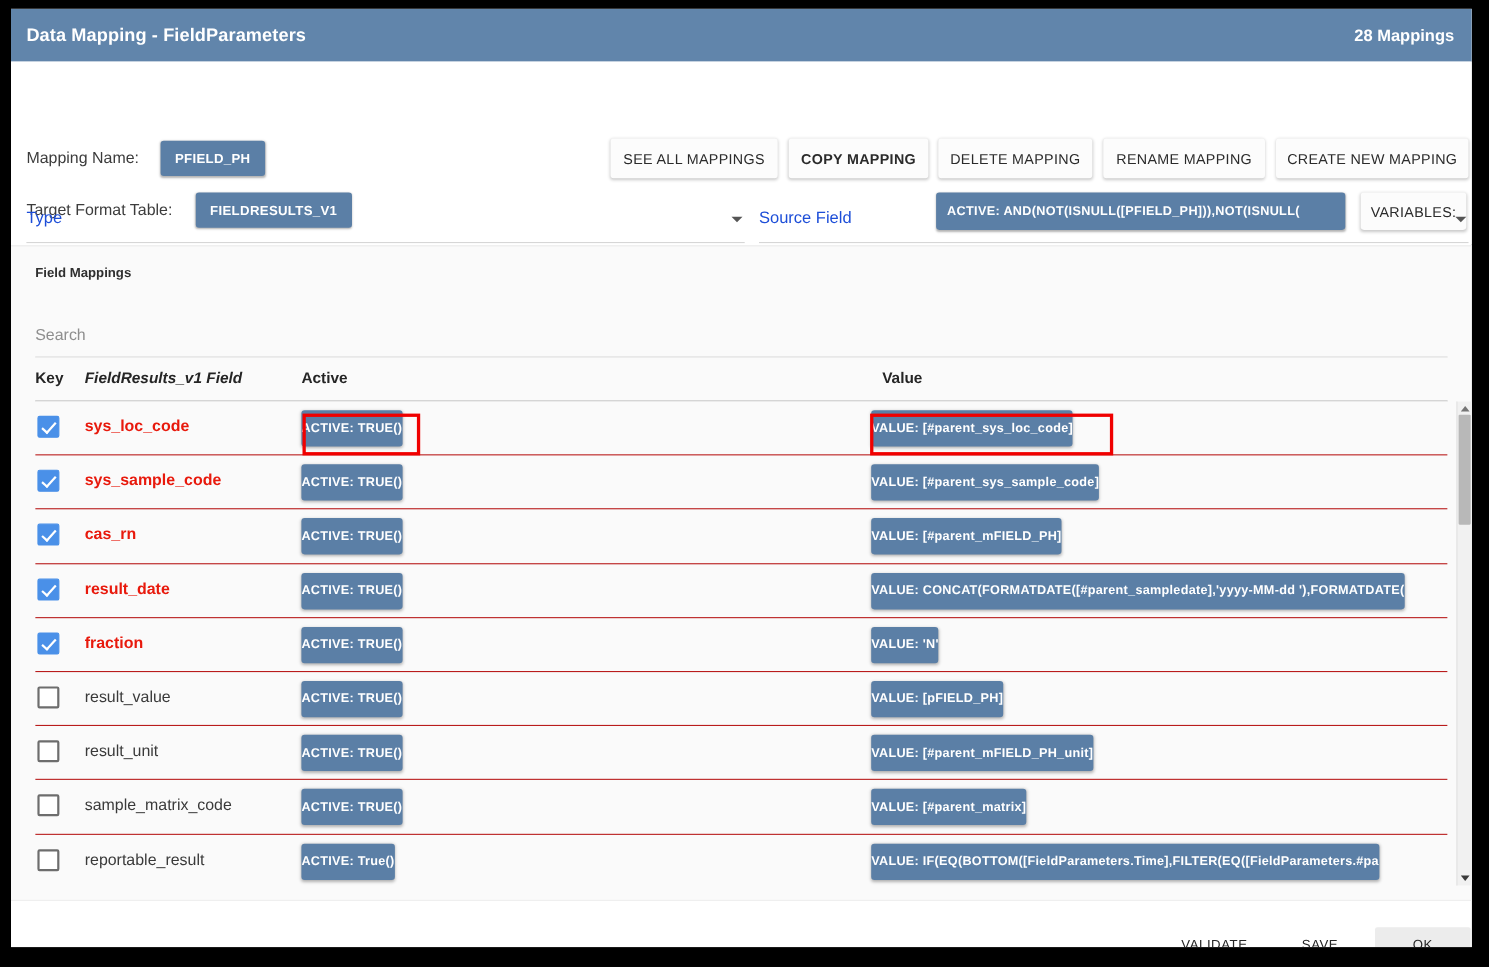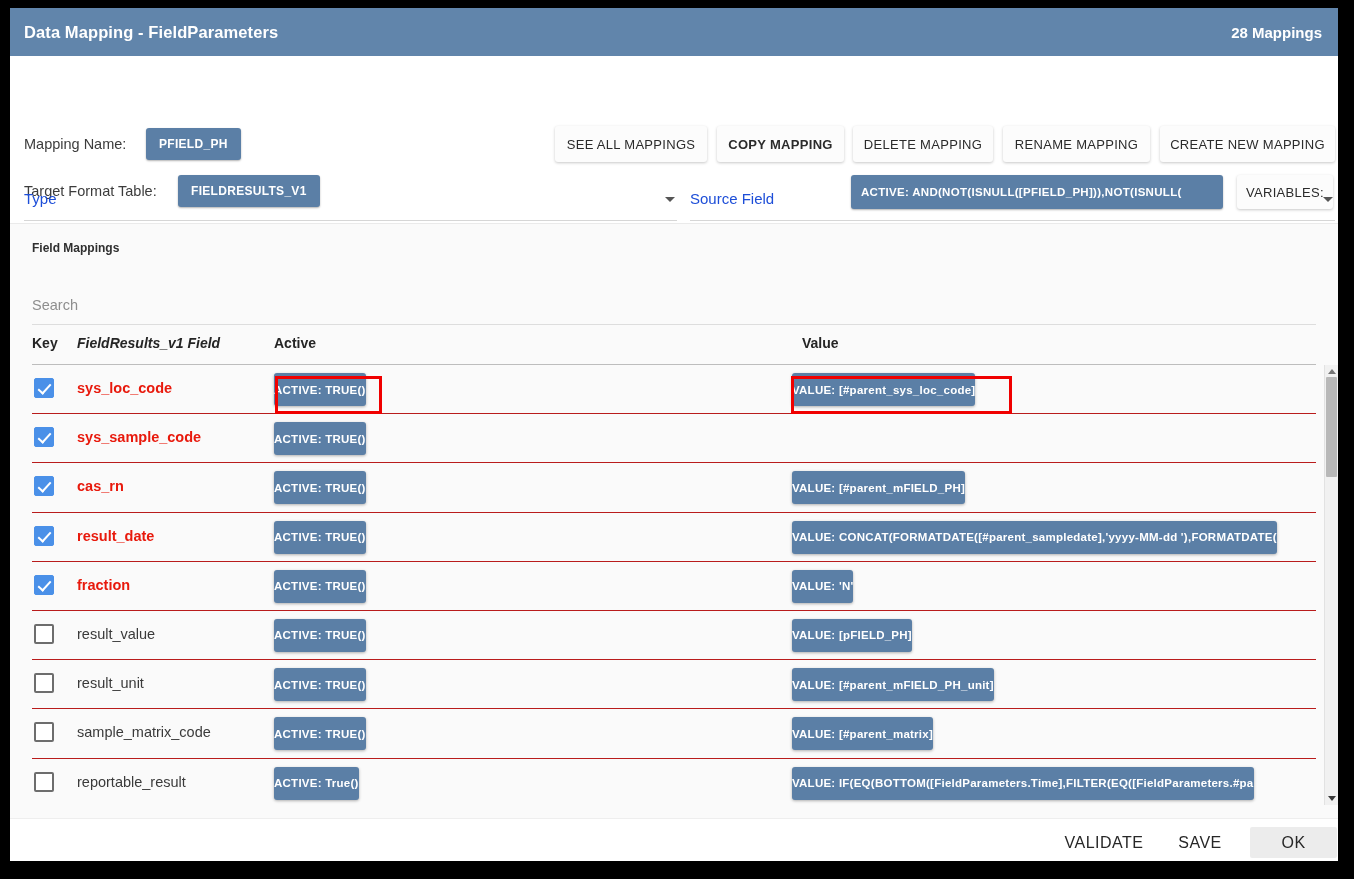--- a/index.html
+++ b/index.html
@@ -306,26 +306,26 @@
   .footer {
     position: absolute;
     left: 0; top: 810px;
     width: 1328px;
     height: 43px;
     background: #ffffff;
     border-top: 1px solid #eeeeee;
   }
   .footer-btn {
     position: absolute;
-    top: 8px;
+    top: 24px;
     height: 31px;
     display: flex;
     align-items: center;
     justify-content: center;
-    font-size: 16px;
+    font-size: 12px;
     letter-spacing: 0.5px;
     color: #272727;
     background: transparent;
     border: none;
     border-radius: 2px;
     cursor: pointer;
     font-family: "Liberation Sans", sans-serif;
   }
   .btn-validate { left: 1047px; width: 94px; }
   .btn-save     { left: 1159px; width: 62px; }
@@ -387,20 +387,21 @@
         <div class="row">
           <div class="cb checked"></div>
           <span class="field-name key">sys_loc_code</span>
           <div class="cell-chip chip-active">ACTIVE: TRUE()</div>
           <div class="cell-chip chip-value">VALUE: [#parent_sys_loc_code]</div>
         </div>
         <div class="row">
           <div class="cb checked"></div>
           <span class="field-name key">sys_sample_code</span>
           <div class="cell-chip chip-active">ACTIVE: TRUE()</div>
+          <div class="cell-chip chip-value">VALUE: [#parent_sys_sample_code]</div>
         </div>
         <div class="row">
           <div class="cb checked"></div>
           <span class="field-name key">cas_rn</span>
           <div class="cell-chip chip-active">ACTIVE: TRUE()</div>
           <div class="cell-chip chip-value">VALUE: [#parent_mFIELD_PH]</div>
         </div>
         <div class="row">
           <div class="cb checked"></div>
           <span class="field-name key">result_date</span>

